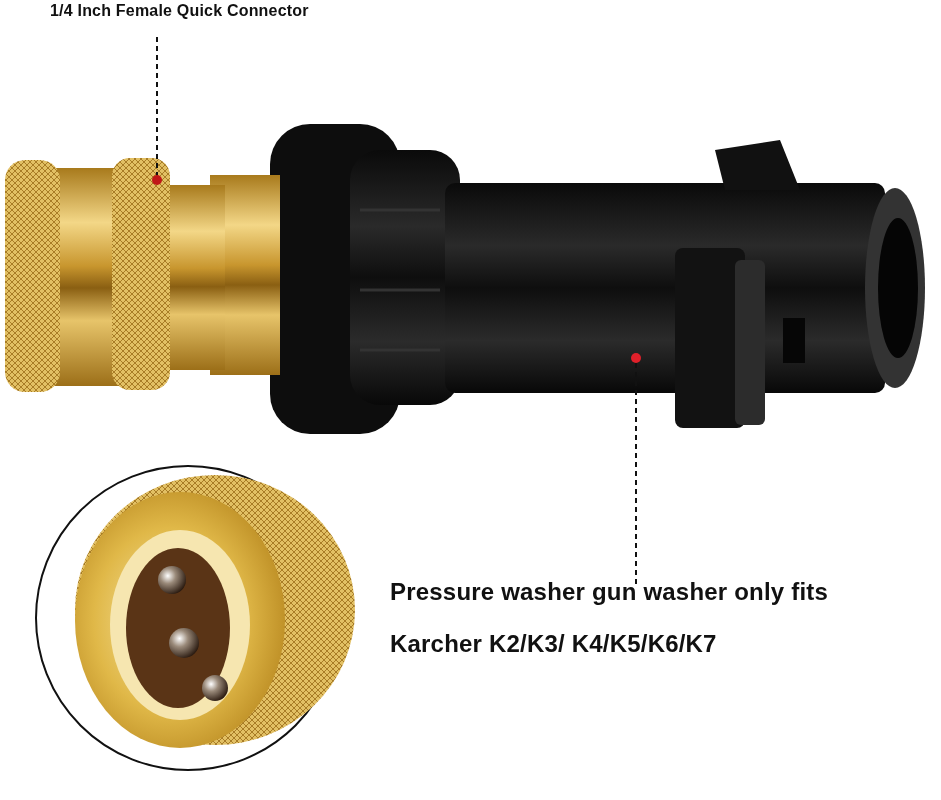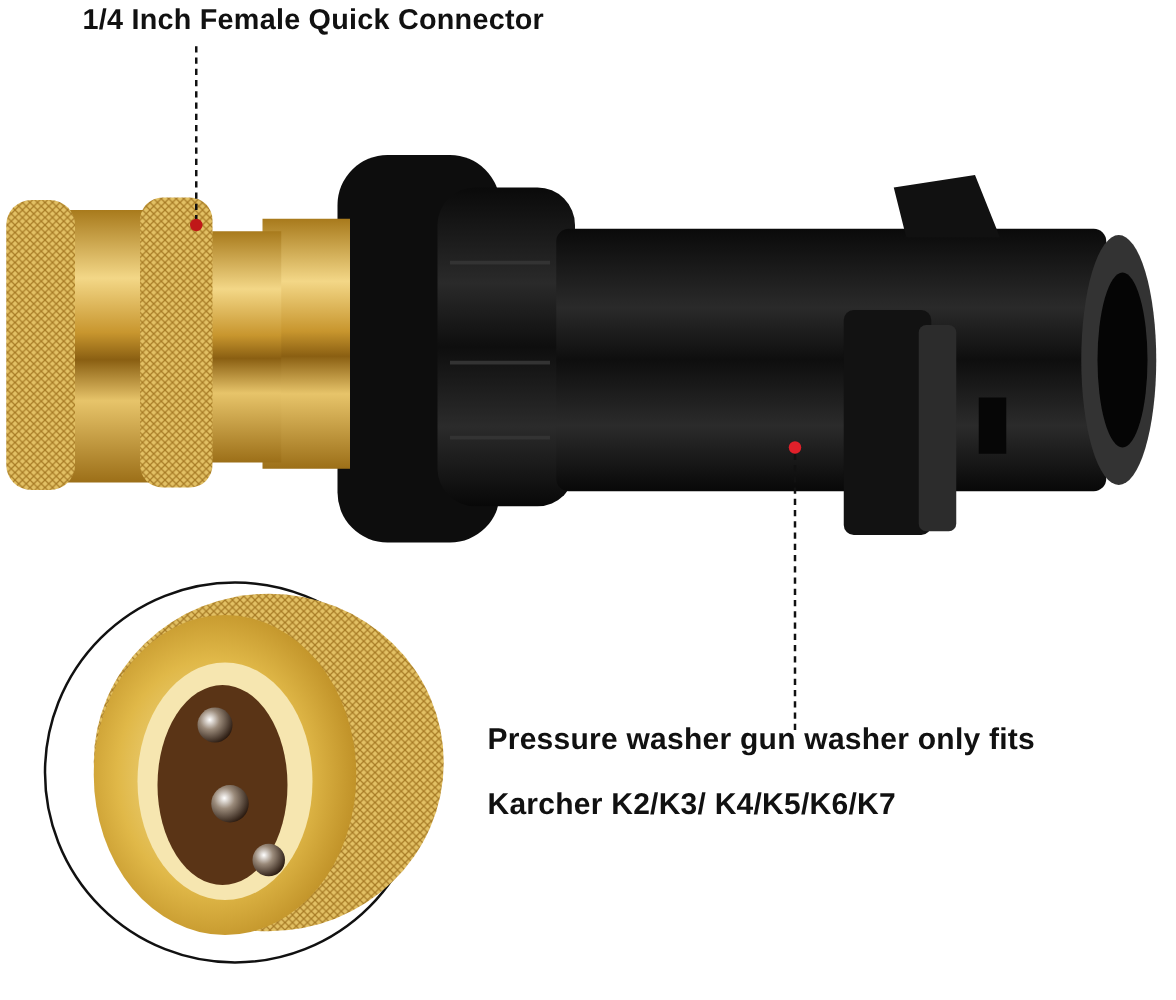--- a/index.html
+++ b/index.html
@@ -1,19 +1,19 @@
 <!DOCTYPE html>
 <html><head>
   <meta charset="utf-8">
   <style>
     html, body { margin: 0; padding: 0; background: #ffffff; }
     body { width: 941px; height: 800px; position: relative; overflow: hidden; font-family: "Liberation Sans", sans-serif; }
     .canvas { position: absolute; inset: 0; }
     .label { position: absolute; font-weight: bold; color: #111; white-space: nowrap; letter-spacing: 0.2px; }
-    .label-top { left: 66px; top: 2px; font-size: 23px; }
+    .label-top { left: 50px; top: 2px; font-size: 16px; }
     .label-bottom-1 { left: 390px; top: 578px; font-size: 24px; }
     .label-bottom-2 { left: 390px; top: 630px; font-size: 24px; text-align: right; }
     svg { position: absolute; left: 0; top: 0; }
   </style>
 </head>
 <body>
 
 <div class="canvas">
   <svg width="941" height="800" viewBox="0 0 941 800">
     <defs>

